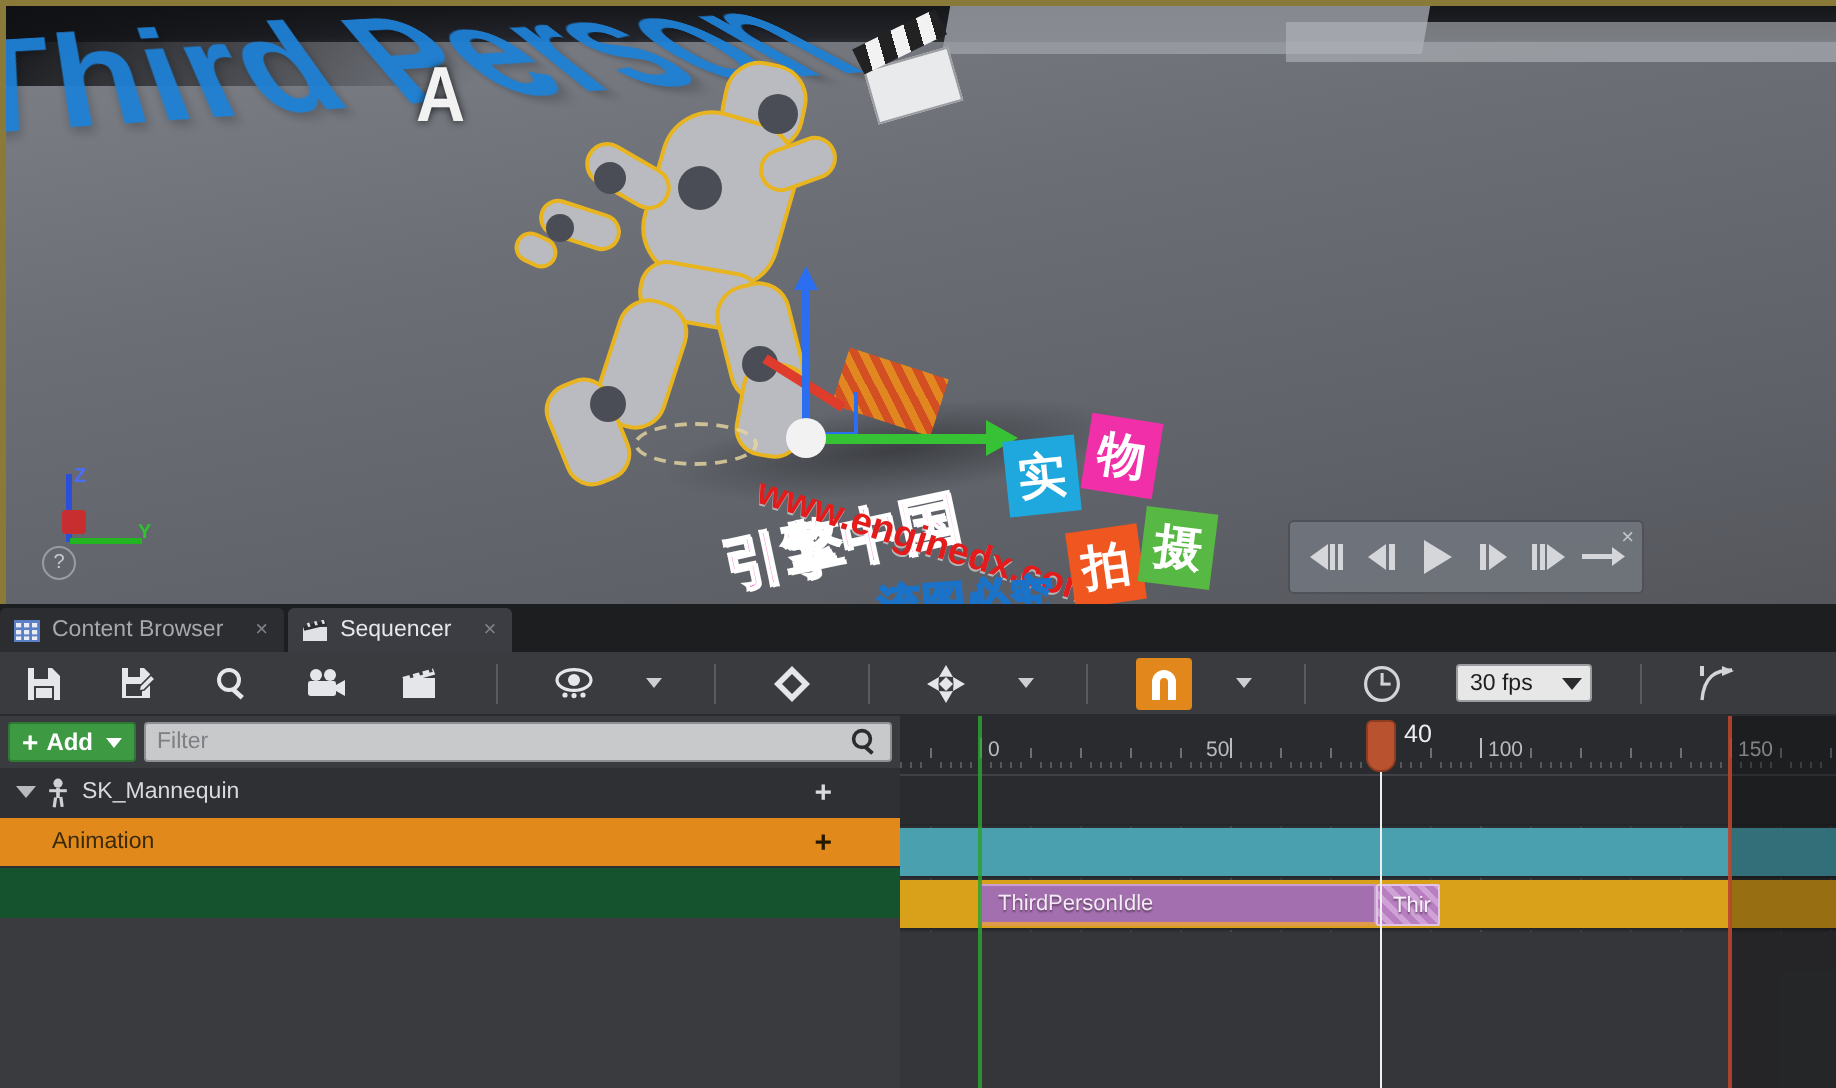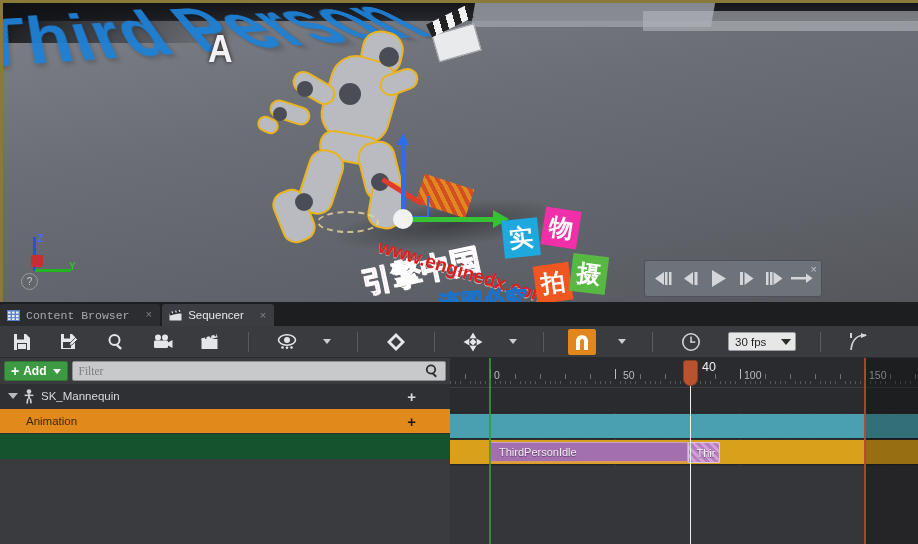--- a/index.html
+++ b/index.html
@@ -156,21 +156,21 @@
     background: #1d1e20;
     display: flex; align-items: flex-end;
   }
   .tab {
     height: 22px; display: flex; align-items: center; gap: 6px;
     padding: 0 8px 0 7px; margin-right: 2px;
     font-size: 11.5px; color: #c9cbd0;
     border-top-left-radius: 3px; border-top-right-radius: 3px;
     cursor: pointer;
   }
-  .tab.inactive { background: #2c2d31; color:#a6a8ad;font-family:Liberation Mono, monospace; }
+  .tab.inactive { background: #2c2d31; color:#a6a8ad; }
   .tab.active { background: #3c3d42; color: #e6e7ea; }
   .tab-close { font-size: 11px; color:#80838a; margin-left: 10px; }
   .tab-ico { width:13px; height:11px; display:block; }
 
   
   #toolbar {
     position: absolute; left: 0; top: 326px; width: 918px; height: 32px;
     background: #3a3b3f;
     display: flex; align-items: center; gap: 19px; padding-left: 8px;
     border-bottom: 1px solid #2a2b2e;
@@ -205,21 +205,21 @@
   }
   .add-btn .plus { color:#fff; font-size:14px; font-weight:bold; line-height:1; }
   .add-btn .lbl { color:#fff; font-size:12px; font-weight:bold; }
   .add-caret { width:0;height:0;border-left:4px solid transparent;border-right:4px solid transparent;border-top:5px solid #fff; margin-left:2px;}
   .filter-box {
     flex: 1; height: 20px; background:#c8c9cb; border:1px solid #8d8f93; border-radius:2px;
     display:flex; align-items:center; padding: 0 6px;
   }
   .filter-box input {
     flex:1; border:none; outline:none; background:transparent;
-    font-size:11.5px; color:#2a2b2d; font-family:Liberation Serif, serif;
+    font-size:11.5px; color:#2a2b2d; font-family:Liberation Sans, sans-serif;
   }
   .filter-box input::placeholder { color:#7d7f83; }
 
   
   #tracks {
     position: absolute; left: 0; top: 384px; width: 450px; height: 160px;
     background: #14532d;
   }
   .trk-row {
     height: 25px; display:flex; align-items:center;
@@ -699,21 +699,21 @@
         <div class="sub-tick" style="left: 410px;"></div>
         <div class="sub-tick" style="left: 420px;"></div>
         <div class="sub-tick" style="left: 425px;"></div>
         <div class="sub-tick" style="left: 430px;"></div>
         <div class="sub-tick" style="left: 435px;"></div>
         <div class="sub-tick" style="left: 445px;"></div>
         <div class="sub-tick" style="left: 450px;"></div>
         <div class="sub-tick" style="left: 455px;"></div>
         <div class="sub-tick" style="left: 460px;"></div>
         <div class="tick-lab" style="left: 44px;">0</div>
-        <div class="tick-lab" style="left: 173px; text-align: right;">50</div>
+        <div class="tick-lab" style="left: 153px; text-align: right;">50</div>
         <div class="tick-lab" style="left: 294px;">100</div>
         <div class="tick-lab" style="left: 419px;">150</div>
       </div>
     <div id="grid">
         <div class="gline" style="left: 15px;"></div>
         <div class="gline major" style="left: 40px;"></div>
         <div class="gline" style="left: 65px;"></div>
         <div class="gline" style="left: 90px;"></div>
         <div class="gline" style="left: 115px;"></div>
         <div class="gline" style="left: 140px;"></div>

